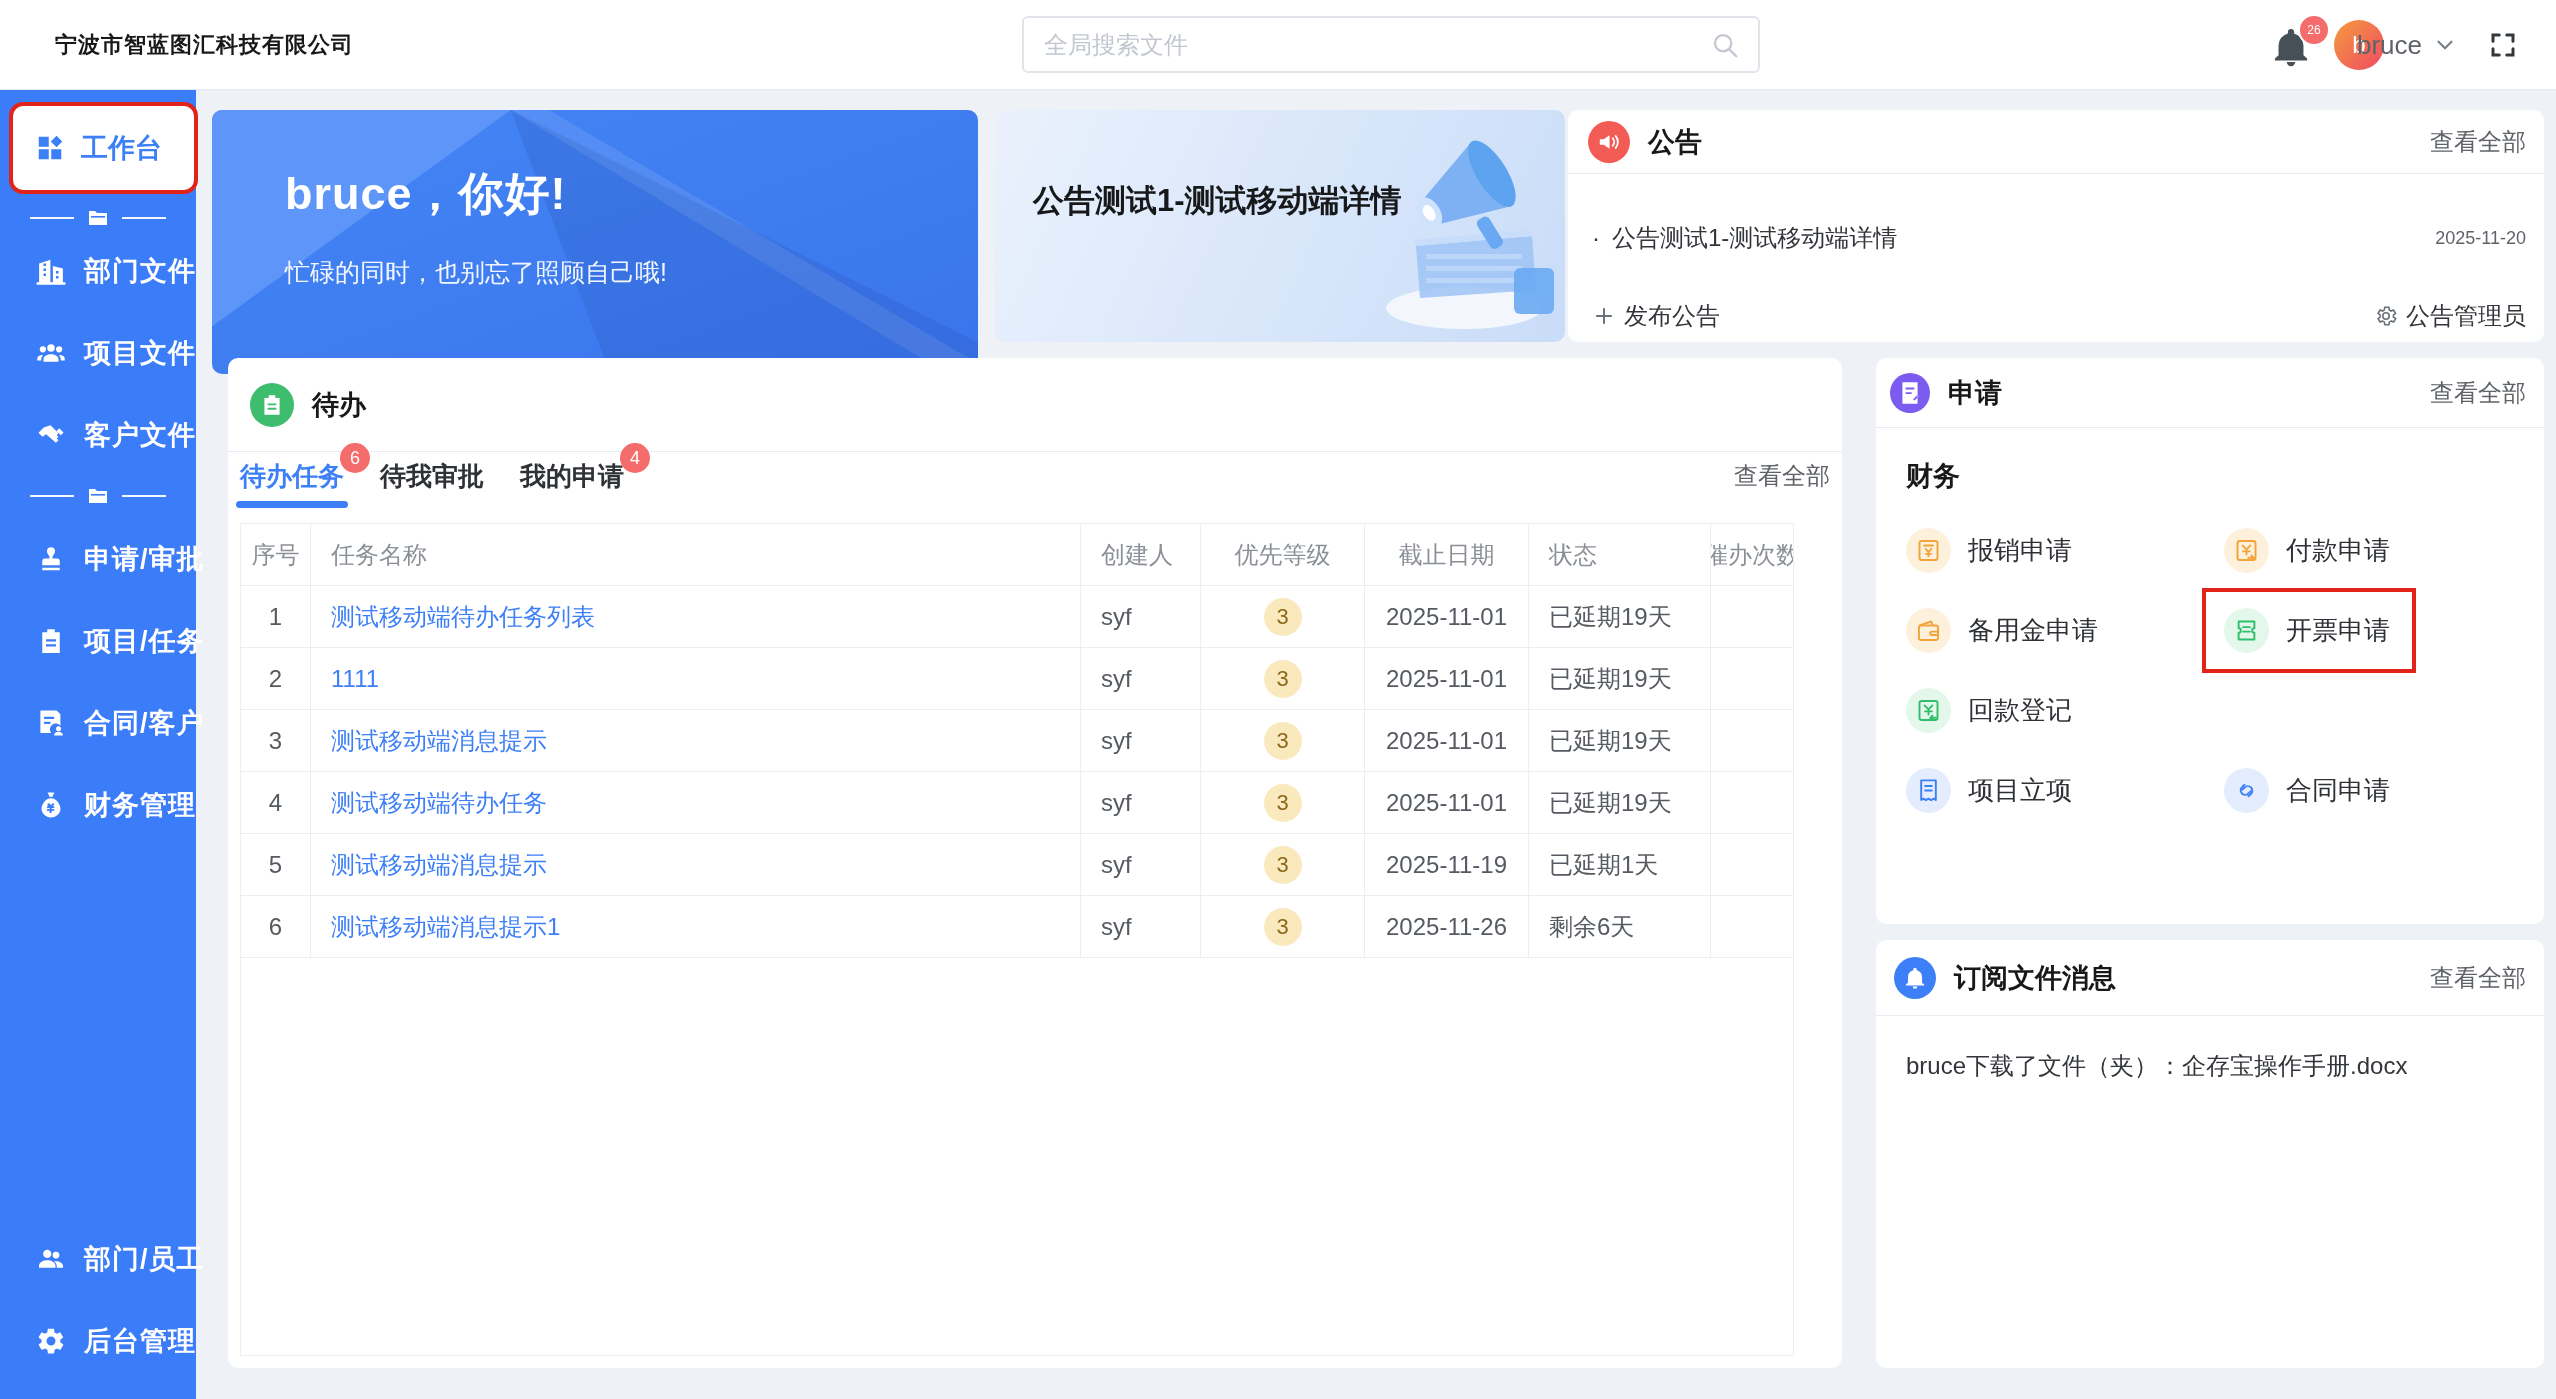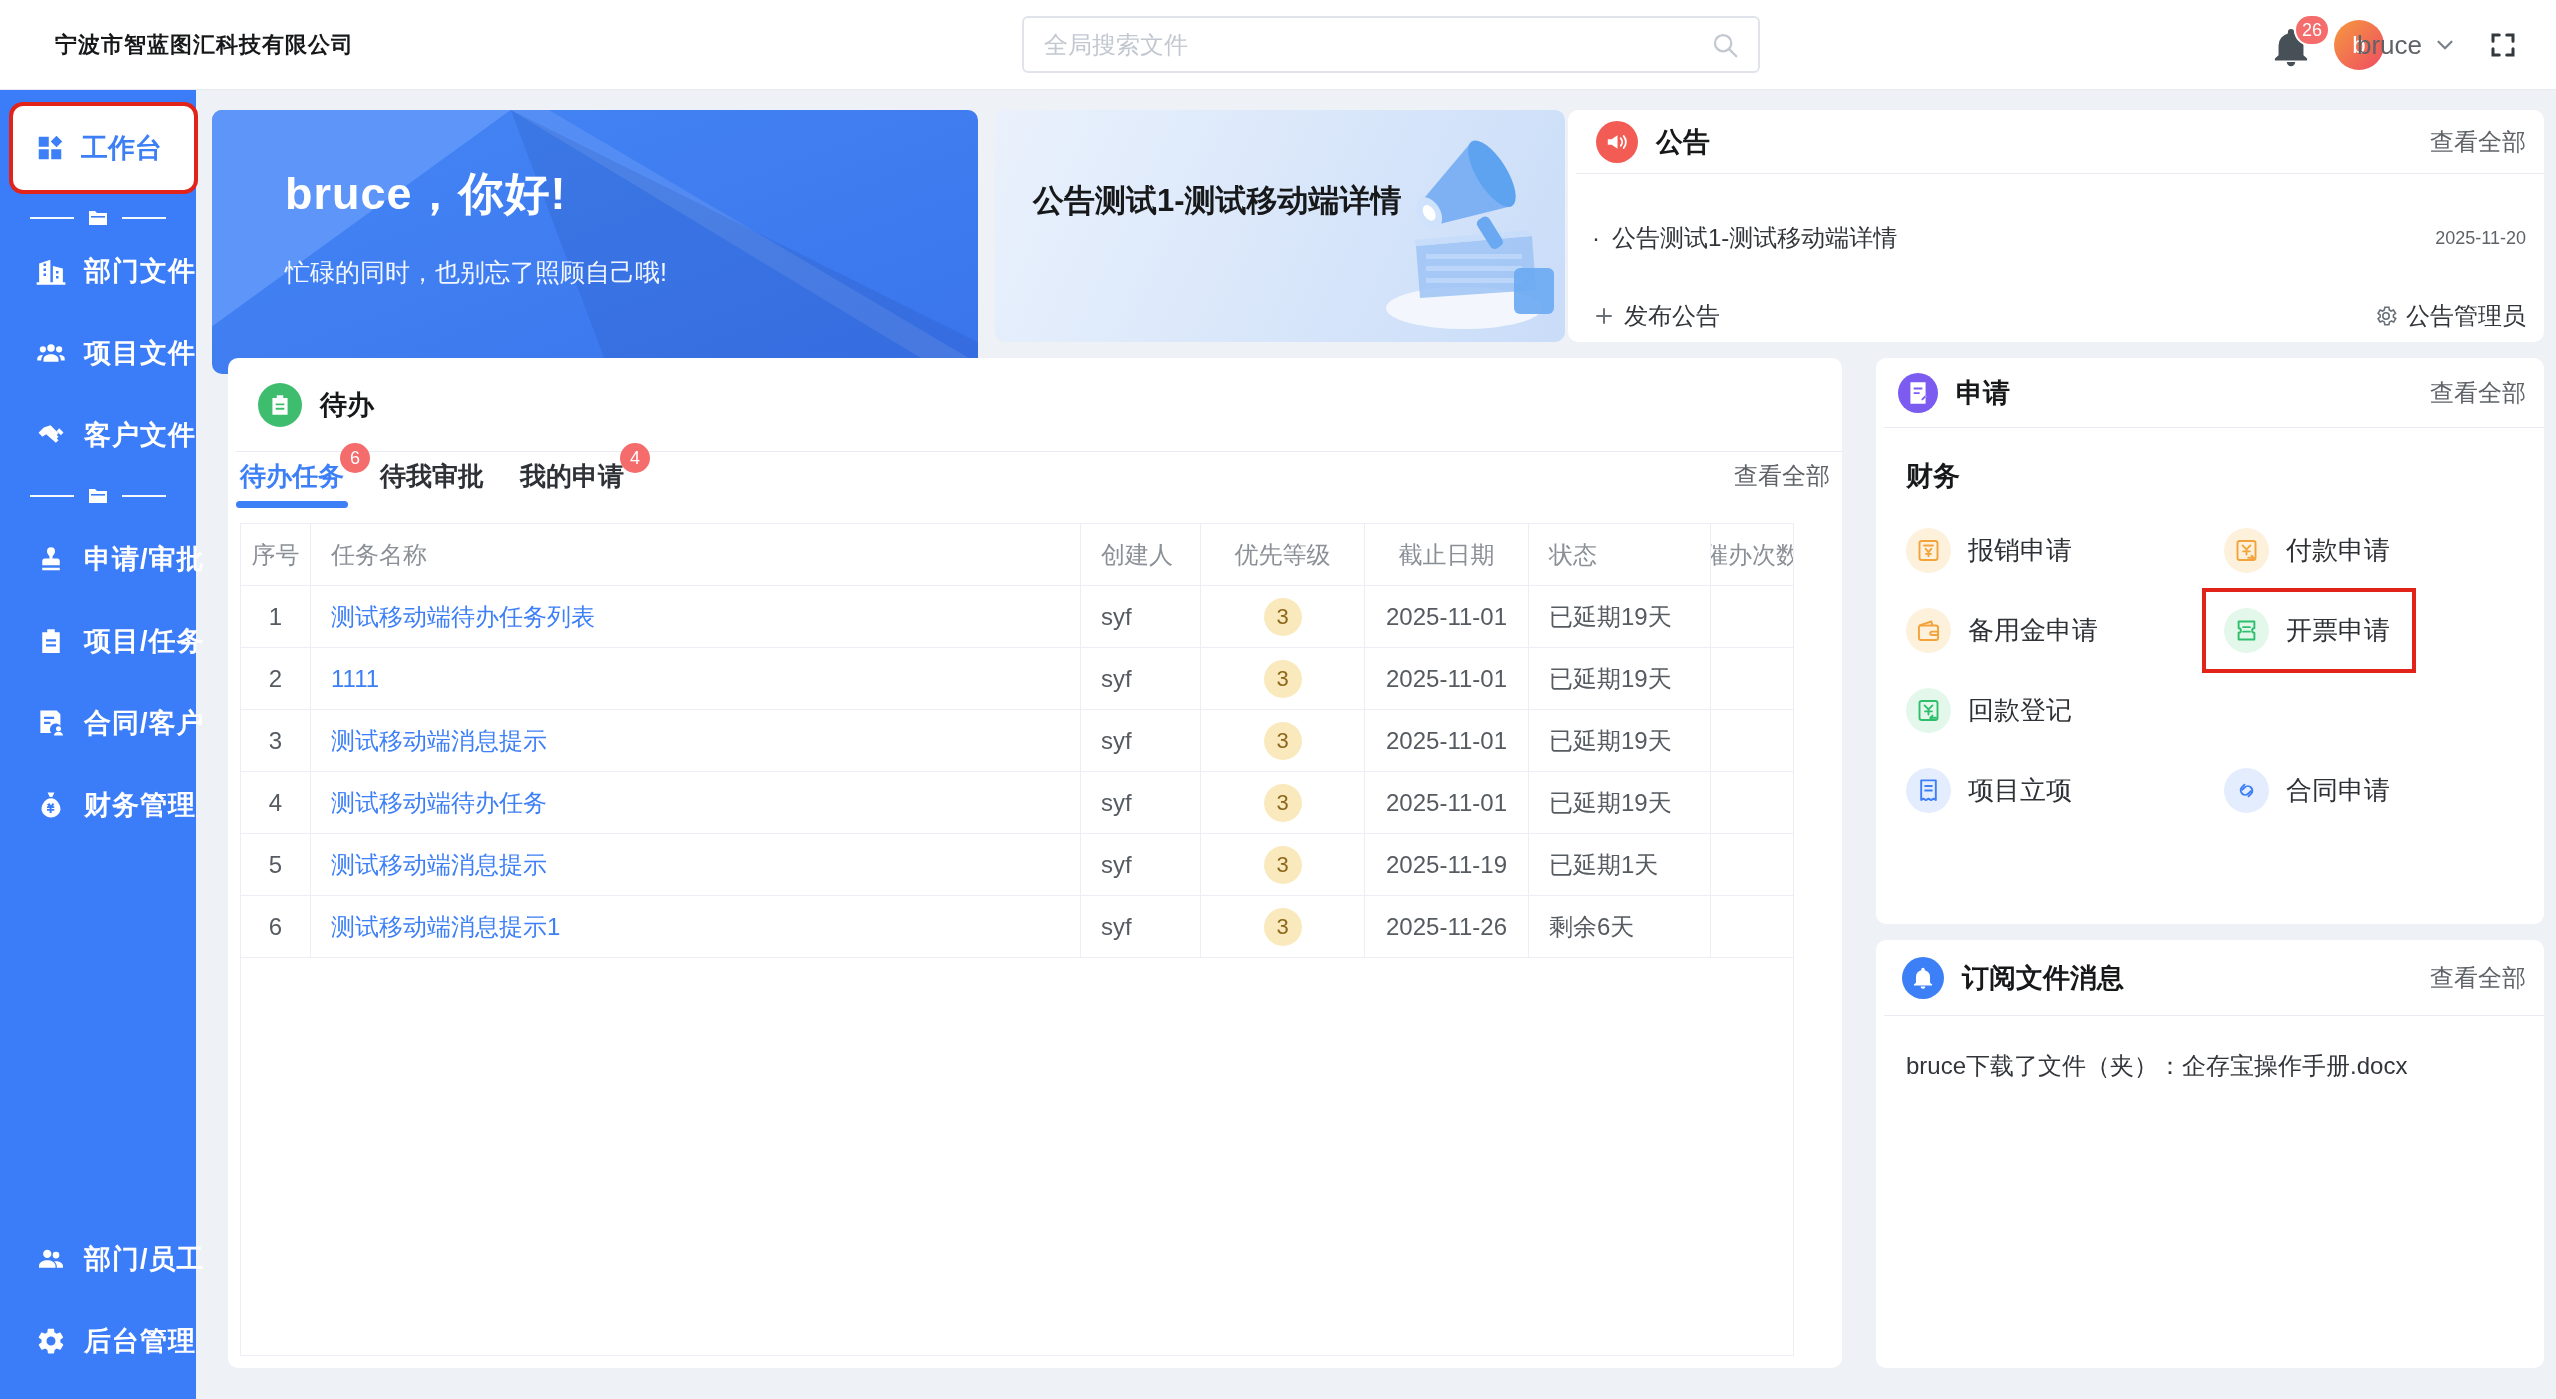--- a/index.html
+++ b/index.html
@@ -8,21 +8,21 @@
 
   
   .topbar { position:absolute; left:0; top:0; width:2556px; height:90px; background:#fff; border-bottom:1px solid #e7eaf0; z-index:5; }
   .company { position:absolute; left:55px; top:0; height:90px; display:flex; align-items:center; font-size:22px; font-weight:bold; color:#17181a; letter-spacing:1px; }
   .searchbox { position:absolute; left:1022px; top:16px; width:738px; height:57px; border:2px solid #e0e4ea; border-radius:6px; background:#fff; display:flex; align-items:center; }
   .searchbox input { flex:1; border:none; outline:none; font-size:24px; padding:0 20px; color:#333; font-family:inherit; background:transparent; }
   .searchbox input::placeholder { color:#c2c7d0; }
   .search-ic { width:30px; height:30px; margin-right:18px; color:#c2c7d0; flex:none; }
   .top-right { position:absolute; right:0; top:0; height:90px; }
   .bell-wrap { position:absolute; right:242px; top:24px; width:46px; height:46px; color:#474f57; }
-  .bell-badge { position:absolute; right:-16px; top:-10px; min-width:32px; height:32px; border-radius:16px; background:#f56c6c; color:#fff; font-size:18px; display:flex; align-items:center; justify-content:center; padding:0 6px; border:2px solid #fff; }
+  .bell-badge { position:absolute; right:-16px; top:-10px; min-width:32px; height:32px; border-radius:16px; background:#f56c6c; color:#fff; font-size:12px; display:flex; align-items:center; justify-content:center; padding:0 6px; border:2px solid #fff; }
   .avatar { position:absolute; right:172px; top:20px; width:50px; height:50px; border-radius:50%; background:linear-gradient(135deg,#f59a3e,#ef4b63); color:#fff; font-size:24px; display:flex; align-items:center; justify-content:center; }
   .username { position:absolute; right:98px; top:0; height:90px; display:flex; align-items:center; font-size:26px; color:#5f6368; gap:10px; }
   .chev { width:26px; height:26px; color:#7a8087; }
   .fs-ic { position:absolute; right:38px; top:30px; width:30px; height:30px; color:#33383d; }
 
   
   .sidebar { position:absolute; left:0; top:90px; width:196px; height:1309px; background:#3b7cf8; z-index:4; }
   .side-pill { position:absolute; left:13px; top:16px; width:181px; height:84px; background:#fff; border-radius:10px; box-shadow:0 0 0 4px #e2231a; display:flex; align-items:center; padding-left:22px; gap:16px; color:#3d7ff7; cursor:pointer; }
   .side-pill .ic { width:30px; height:30px; }
   .side-pill .lbl { font-size:27px; font-weight:bold; }
@@ -30,21 +30,21 @@
   .side-div .ln { width:44px; height:2px; background:rgba(255,255,255,.95); }
   .side-div .ic { width:24px; height:24px; }
   .side-group { position:absolute; left:0; width:196px; }
   .side-item { height:82px; display:flex; align-items:center; padding-left:36px; gap:18px; color:#fff; cursor:pointer; }
   .side-item .ic { width:30px; height:30px; flex:none; }
   .side-item .lbl { font-size:27px; font-weight:600; letter-spacing:1px; white-space:nowrap; }
   .ic svg { width:100%; height:100%; display:block; }
 
   
   .card { position:absolute; background:#fff; border-radius:10px; }
-  .card-head { position:relative; display:flex; align-items:center;margin-left:8px; }
+  .card-head { position:relative; display:flex; align-items:center; }
   .head-ic { width:44px; height:44px; border-radius:50%; display:flex; align-items:center; justify-content:center; color:#fff; flex:none; }
   .head-ic svg { width:26px; height:26px; }
   .card-title { font-size:27px; font-weight:bold; color:#17181a; margin-left:18px; }
   .view-all { position:absolute; right:18px; font-size:24px; color:#5f6368; cursor:pointer; }
 
   
   .welcome { left:212px; top:110px; width:766px; height:264px; background:linear-gradient(160deg,#4486f5,#3a74ec); overflow:hidden; }
   .welcome .tri1 { position:absolute; inset:0; background:#5d95f8; clip-path:polygon(0 0,39% 0,0 82%); }
   .welcome .tri2 { position:absolute; inset:0; background:rgba(21,56,140,.13); clip-path:polygon(39% 0,100% 88%,100% 100%,52% 100%); }
   .welcome .tri3 { position:absolute; inset:0; background:rgba(255,255,255,.10); clip-path:polygon(39% 0,44% 0,100% 96%,100% 100%,96% 100%); }

